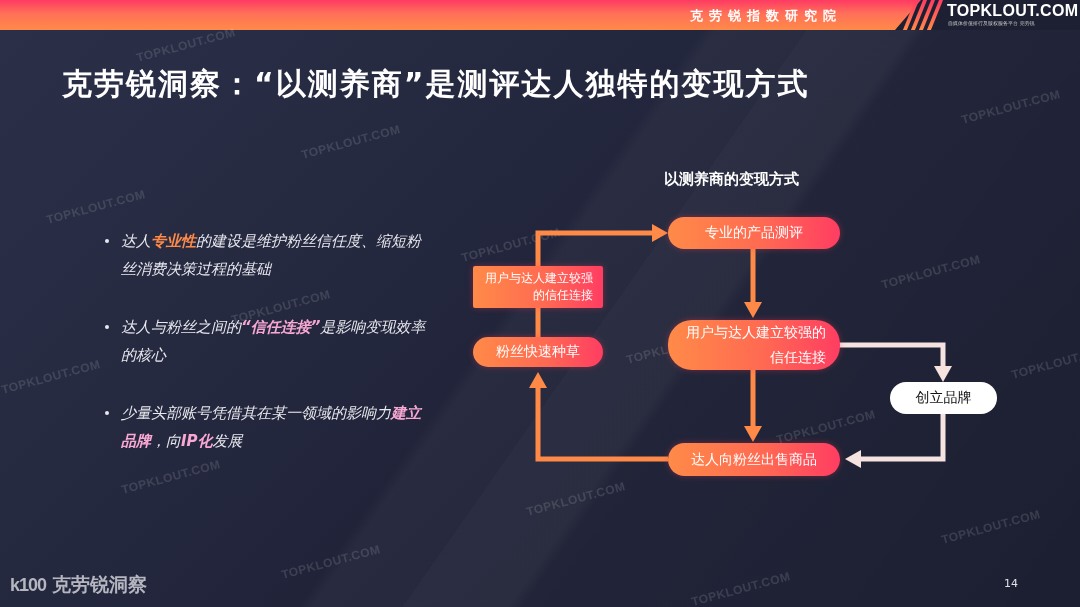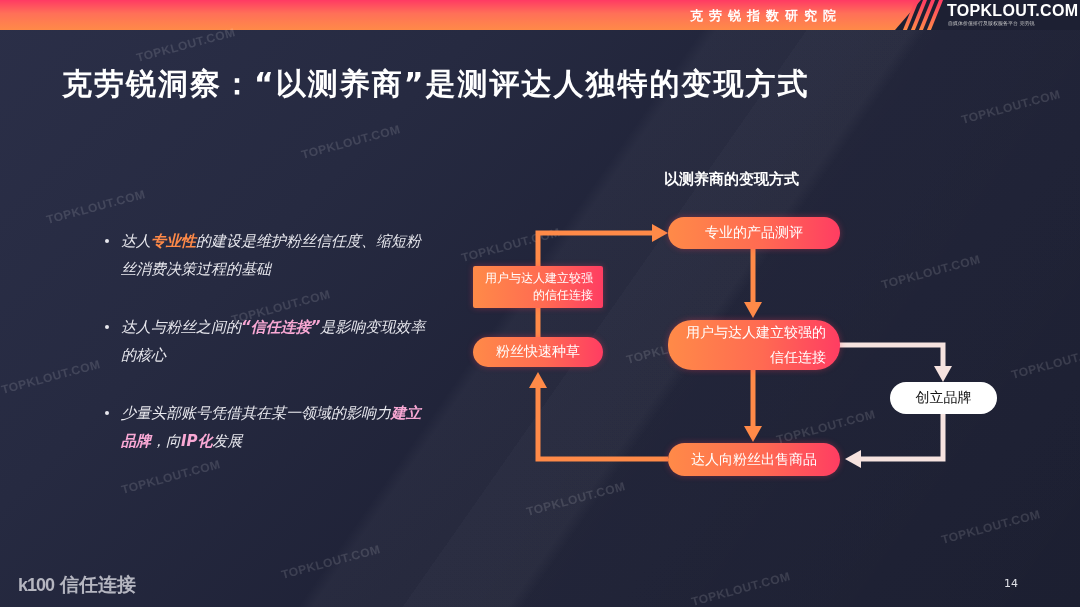--- a/index.html
+++ b/index.html
@@ -76,21 +76,21 @@
     text-align: right; font-weight: normal; color: #fff;
     background: linear-gradient(90deg, #ff8a48 0%, #ff6a52 55%, #ff3d62 100%);
     box-shadow: 0 0 6px rgba(255,60,90,0.35);
   }
   .pill { border-radius: 20px; }
   .node-white {
     background: #ffffff; color: #111; box-shadow: none;
   }
   svg.arrows { position: absolute; left: 0; top: 0; }
   .footer-logo { position: absolute; left: 10px; top: 572px; display: flex; align-items: center; gap: 6px; }
-  .footer-logo-icon { font-family: "Liberation Sans", sans-serif; font-size: 18px; color: #b5b6c0; font-weight: bold; letter-spacing: -1px; margin-left: 8px; }
+  .footer-logo-icon { font-family: "Liberation Sans", sans-serif; font-size: 18px; color: #b5b6c0; font-weight: bold; letter-spacing: -1px; }
   .footer-logo-text { font-size: 19px; color: #b5b6c0; font-weight: bold; }
   .page-num { position: absolute; left: 1004px; top: 577px; font-size: 11px; color: #dfe0e6; }
 </style>
 </head>
 <body>
 
 <div class="bg"></div>
 <div class="bg-band"></div>
 
 <div class="topbar"></div>
@@ -167,15 +167,15 @@
 
 <div class="node pill" style="left:668px;top:217px;width:172px;height:32px;font-size:14px;">专业的产品测评</div>
 <div class="node pill" style="left:668px;top:320px;width:172px;height:50px;font-size:14px;line-height:25px;padding:12px 14px;border-radius:24px;">用户与达人建立较强的信任连接</div>
 <div class="node pill" style="left:668px;top:443px;width:172px;height:33px;font-size:14px;">达人向粉丝出售商品</div>
 <div class="node pill" style="left:473px;top:337px;width:130px;height:30px;font-size:14px;">粉丝快速种草</div>
 <div class="node" style="left:473px;top:266px;width:130px;height:42px;font-size:12px;line-height:17px;padding:0 10px;border-radius:2px;">用户与达人建立较强的信任连接</div>
 <div class="node pill node-white" style="left:890px;top:382px;width:107px;height:32px;font-size:14px;">创立品牌</div>
 
 <div class="footer-logo">
   <span class="footer-logo-icon">k100</span>
-  <span class="footer-logo-text">信任连接</span>
+  <span class="footer-logo-text">克劳锐洞察</span>
 </div>
 <div class="page-num">14</div>
 
 </body></html>

